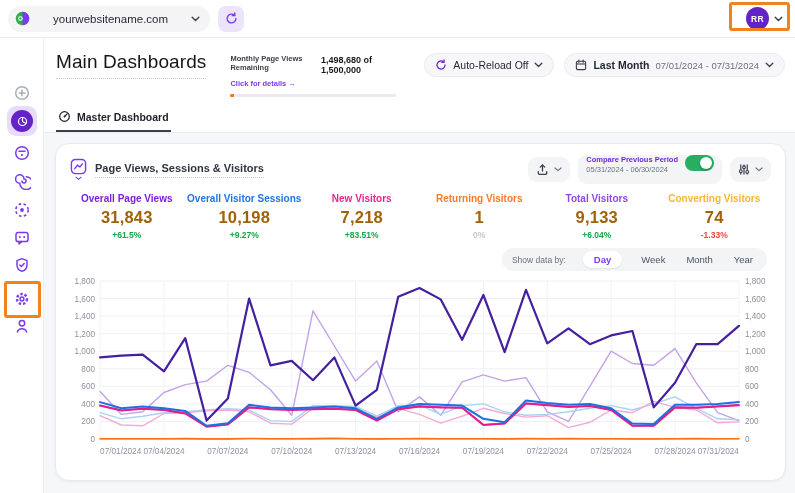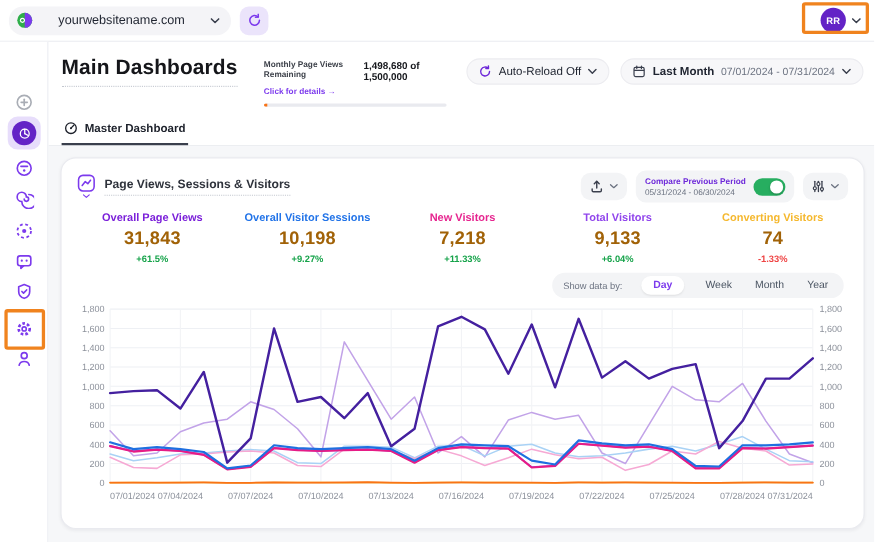--- a/index.html
+++ b/index.html
@@ -23,21 +23,21 @@
   
   .body { display:flex; height:455px; }
   .sidebar { position:relative; width:44px; border-right:1px solid #ecedf2; background:#fff; flex:none; }
   .s-icon { position:absolute; left:13px; width:18px; height:18px; cursor:pointer; }
   .s-active-pill { position:absolute; left:7px; top:68px; width:30px; height:30px; background:#e7ddfb; border-radius:9px; cursor:pointer; display:flex; align-items:center; justify-content:center; }
   .s-active-pill .core { width:22px; height:22px; border-radius:50%; background:#6323c6; display:flex; align-items:center; justify-content:center; }
   .main { flex:1; display:flex; flex-direction:column; min-width:0; }
 
   
   .page-head { display:flex; align-items:flex-start; padding:13px 10px 0 12px; }
-  .page-title { font-size:19px; font-weight:bold; color:#15161a; border-bottom:1px dotted #c3c7cf; padding-bottom:5px; letter-spacing:.1px; }
+  .page-title { font-size:19px; font-weight:normal; color:#15161a; border-bottom:1px dotted #c3c7cf; padding-bottom:5px; letter-spacing:.1px; }
   .quota { width:166px; margin-left:24px; margin-top:3px; }
   .q-top { display:flex; justify-content:space-between; align-items:flex-start; }
   .q-label { font-size:7.5px; font-weight:bold; color:#3c4049; }
   .q-link { font-size:7.5px; font-weight:bold; color:#7c3aed; text-decoration:none; display:inline-block; margin-top:2px; cursor:pointer; }
   .q-value { font-size:9px; font-weight:bold; color:#16181d; margin-top:1px; }
   .q-bar { margin-top:4px; height:3px; background:#e9eaef; border-radius:2px; overflow:hidden; }
   .q-fill { height:100%; width:2%; background:#f97316; }
   .head-controls { margin-left:auto; display:flex; gap:10px; margin-top:2px; }
   .pill { display:flex; align-items:center; gap:6px; background:#f7f7f9; border:1px solid #ececf0; border-radius:14px; height:24px; padding:0 10px; font-size:10.5px; color:#1f2430; cursor:pointer; white-space:nowrap; }
   .pill .sub { color:#6b7280; font-size:9.5px; }
@@ -49,21 +49,21 @@
   .tab.active { color:#1c202a; font-weight:bold; border-bottom-color:#3a3f4d; }
 
   
   .content { flex:1; background:#f6f7f9; padding:10px 9px 12px 11px; }
   .card { background:#fff; border:1px solid #e9eaef; border-radius:14px; box-shadow:0 1px 3px rgba(16,24,40,.05); height:100%; padding:9px 8px 4px; display:flex; flex-direction:column; }
   .card-head { display:flex; align-items:center; padding:2px 6px 2px 6px; }
   .widget-ic { display:flex; flex-direction:column; align-items:center; margin-right:8px; }
   .card-title { font-size:11px; font-weight:bold; color:#2f333c; border-bottom:1px dotted #c3c7cf; padding-bottom:3px; }
   .head-right { margin-left:auto; display:flex; align-items:center; gap:8px; }
   .tool-pill { display:flex; align-items:center; gap:5px; background:#f3f4f6; border-radius:9px; height:25px; padding:0 8px; cursor:pointer; }
-  .compare { display:flex; align-items:center; gap:7px; background:#f3f4f6; border-radius:9px; height:29px; padding:0 8px; }
+  .compare { display:flex; gap:7px; background:#f3f4f6; border-radius:9px; height:29px; padding:0 8px; }
   .cmp-label { font-size:7.5px; font-weight:bold; color:#6d28d9; }
   .cmp-range { font-size:7.5px; color:#6b7280; margin-top:1px; }
   .toggle { width:29px; height:16px; border-radius:9px; background:#27ae60; position:relative; cursor:pointer; flex:none; }
   .toggle .knob { position:absolute; right:2px; top:2px; width:12px; height:12px; border-radius:50%; background:#fff; box-shadow:0 1px 2px rgba(0,0,0,.25); }
 
   
   .metrics { display:flex; padding:7px 4px 2px; }
   .metric { flex:1; text-align:center; cursor:pointer; }
   .m-label { font-size:10px; font-weight:bold; }
   .m-value { font-size:16.5px; font-weight:bold; color:#a16207; margin-top:4px; letter-spacing:.2px; }
@@ -296,23 +296,28 @@
 
   <div class="metric">
     <div class="m-label" style="color: rgb(33, 115, 232);">Overall Visitor Sessions</div>
     <div class="m-value">10,198</div>
     <div class="m-delta up">+9.27%</div>
   </div>
 
   <div class="metric">
     <div class="m-label" style="color: rgb(230, 37, 143);">New Visitors</div>
     <div class="m-value">7,218</div>
-    <div class="m-delta up">+11.33%</div>
-  </div>
-
+    <div class="m-delta up">+83.51%</div>
+  </div>
+
+  <div class="metric">
+    <div class="m-label" style="color: rgb(249, 122, 43);">Returning Visitors</div>
+    <div class="m-value">1</div>
+    <div class="m-delta flat">0%</div>
+  </div>
 
   <div class="metric">
     <div class="m-label" style="color: rgb(145, 70, 236);">Total Visitors</div>
     <div class="m-value">9,133</div>
     <div class="m-delta up">+6.04%</div>
   </div>
 
   <div class="metric">
     <div class="m-label" style="color: rgb(245, 184, 46);">Converting Visitors</div>
     <div class="m-value">74</div>

